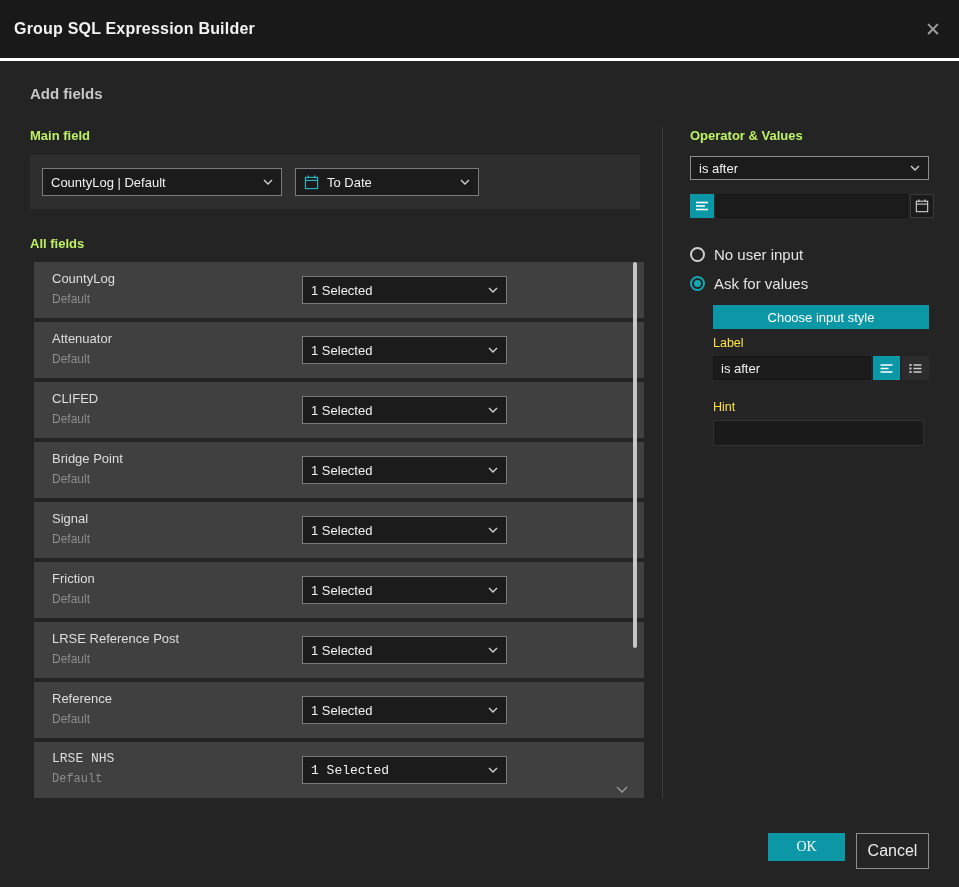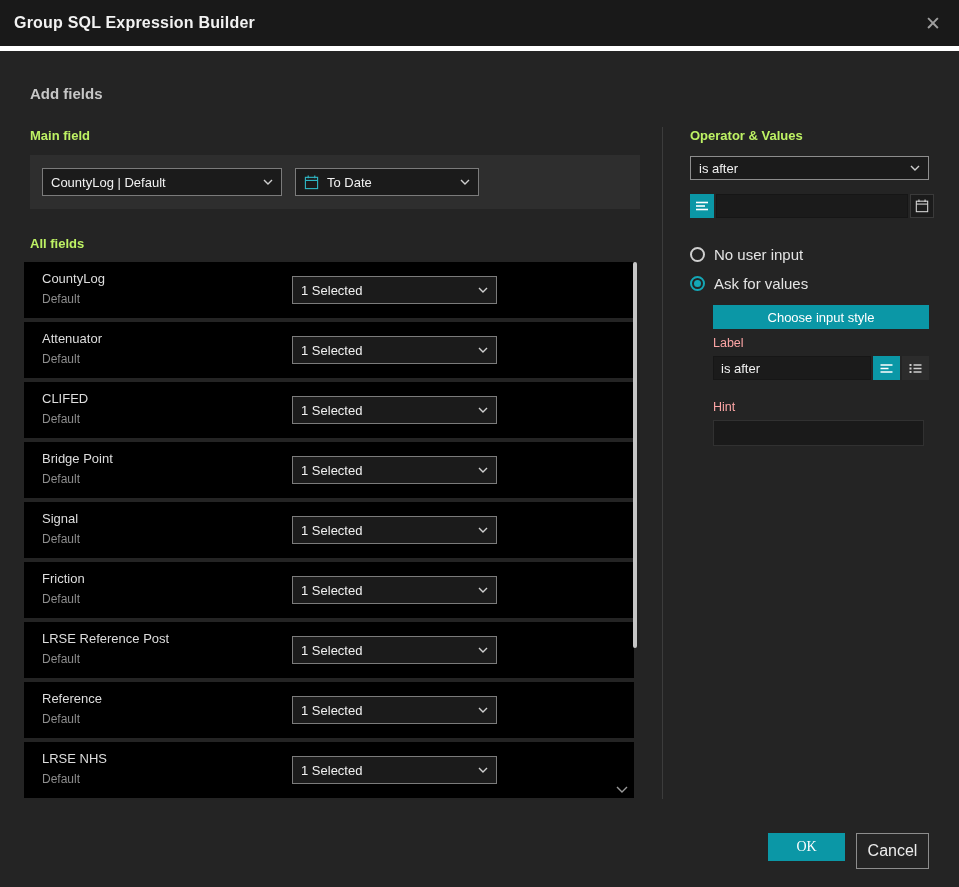--- a/index.html
+++ b/index.html
@@ -6,22 +6,22 @@
   html,body { background:#1a1a1a; }
   body { font-family:"Liberation Sans", sans-serif; }
 
   .dialog {
     position:relative; width:959px; height:887px;
     background:#242424; overflow:hidden; color:#e0e0e0;
   }
 
   
   .dlg-header {
-    position:absolute; top:0; left:0; width:100%; height:51px;
-    background:#191919; border-bottom:5px solid #ffffff;
+    position:absolute; top:0; left:0; width:100%; height:61px;
+    background:#191919; border-bottom:3px solid #ffffff;
     display:flex; align-items:center; justify-content:space-between;
     padding:0 18px 0 14px;
   }
   .dlg-title { font-size:16px; font-weight:700; color:#f2f2f2; letter-spacing:.2px; }
   .close-btn { color:#9f9f9f; font-size:19px; cursor:pointer; line-height:1; }
 
   
   .h-addfields { position:absolute; left:30px; top:85px; font-size:15px; font-weight:700; color:#c7c7c7; }
   .h-sub { position:absolute; font-size:13px; font-weight:700; color:#bef264; }
 
@@ -40,21 +40,21 @@
   }
 
   
   .main-panel { position:absolute; left:30px; top:155px; width:610px; height:54px; background:#2e2e2e; }
   .main-panel .fld-select { position:absolute; left:12px; top:13px; width:240px; height:28px; }
   .main-panel .date-select { position:absolute; left:265px; top:13px; width:184px; height:28px; }
   .cal-teal { color:#2fb6c4; }
   .cal-light { color:#d9d9d9; }
 
   
-  .field-row { position:absolute; left:24px; width:610px; height:56px; background:#000000; }
+  .field-row { position:absolute; left:34px; width:610px; height:56px; background:#404040; }
   .row-name { position:absolute; left:18px; top:9px; font-size:13px; color:#dedede; }
   .row-sub  { position:absolute; left:18px; top:30px; font-size:12px; color:#8d8d8d; }
   .row-select { position:absolute; left:268px; top:14px; width:205px; height:28px; }
 
   .scroll-thumb { position:absolute; left:633px; top:262px; width:4px; height:386px; background:#c6c6c6; border-radius:2px; }
   .scroll-down { position:absolute; left:616px; top:786px; color:#9a9a9a; }
 
   
   .v-divider { position:absolute; left:662px; top:127px; width:1px; height:672px; background:#3c3c3c; }
 
@@ -73,21 +73,21 @@
   .radio.checked { border-color:#14a7b6; display:flex; align-items:center; justify-content:center; }
   .radio.checked::after { content:""; width:7px; height:7px; border-radius:50%; background:#14a7b6; }
   .radio-label { font-size:15px; color:#e4e4e4; }
 
   .choose-btn {
     position:absolute; left:713px; top:305px; width:216px; height:24px;
     background:#0b97a6; color:#fff; font-size:13px; display:flex; align-items:center; justify-content:center;
     cursor:pointer; border:none; font-family:"Liberation Sans", sans-serif;
   }
 
-  .lbl-small { position:absolute; font-size:12.5px; color:#fca5a5; }
+  .lbl-small { position:absolute; font-size:12.5px; color:#fde047; }
   .label-row { position:absolute; left:713px; top:356px; width:216px; height:24px; display:flex; gap:2px; }
   .label-input { width:158px; height:24px; flex:0 0 auto; }
   .style-btn { width:27px; height:24px; flex:0 0 auto; display:flex; align-items:center; justify-content:center; cursor:pointer; }
   .style-btn.teal { background:#0b97a6; color:#ffffff; }
   .style-btn.dark { background:#2c2c2c; color:#cfcfcf; }
 
   .hint-input { position:absolute; left:713px; top:420px; width:211px; height:26px; background:#1a1a1a; border:1px solid #313131; }
 
   
   .btn-ok {
@@ -218,21 +218,21 @@
     <div class="row-name">Reference</div>
     <div class="row-sub">Default</div>
     <div class="select row-select">
       <span class="lbl">1 Selected</span>
       <svg class="chev" width="10" height="6" viewBox="0 0 10 6">
           <path d="M1 1l4 4 4-4" stroke="#cfcfcf" fill="none" stroke-width="1.4"></path>
         </svg>
     </div>
   </div>
 
-  <div class="field-row" style="top:742px;">
+  <div class="field-row" style="top:742px;font-family:Liberation Mono, monospace;">
     <div class="row-name">LRSE NHS</div>
     <div class="row-sub">Default</div>
     <div class="select row-select">
       <span class="lbl">1 Selected</span>
       <svg class="chev" width="10" height="6" viewBox="0 0 10 6">
           <path d="M1 1l4 4 4-4" stroke="#cfcfcf" fill="none" stroke-width="1.4"></path>
         </svg>
     </div>
   </div>
 

